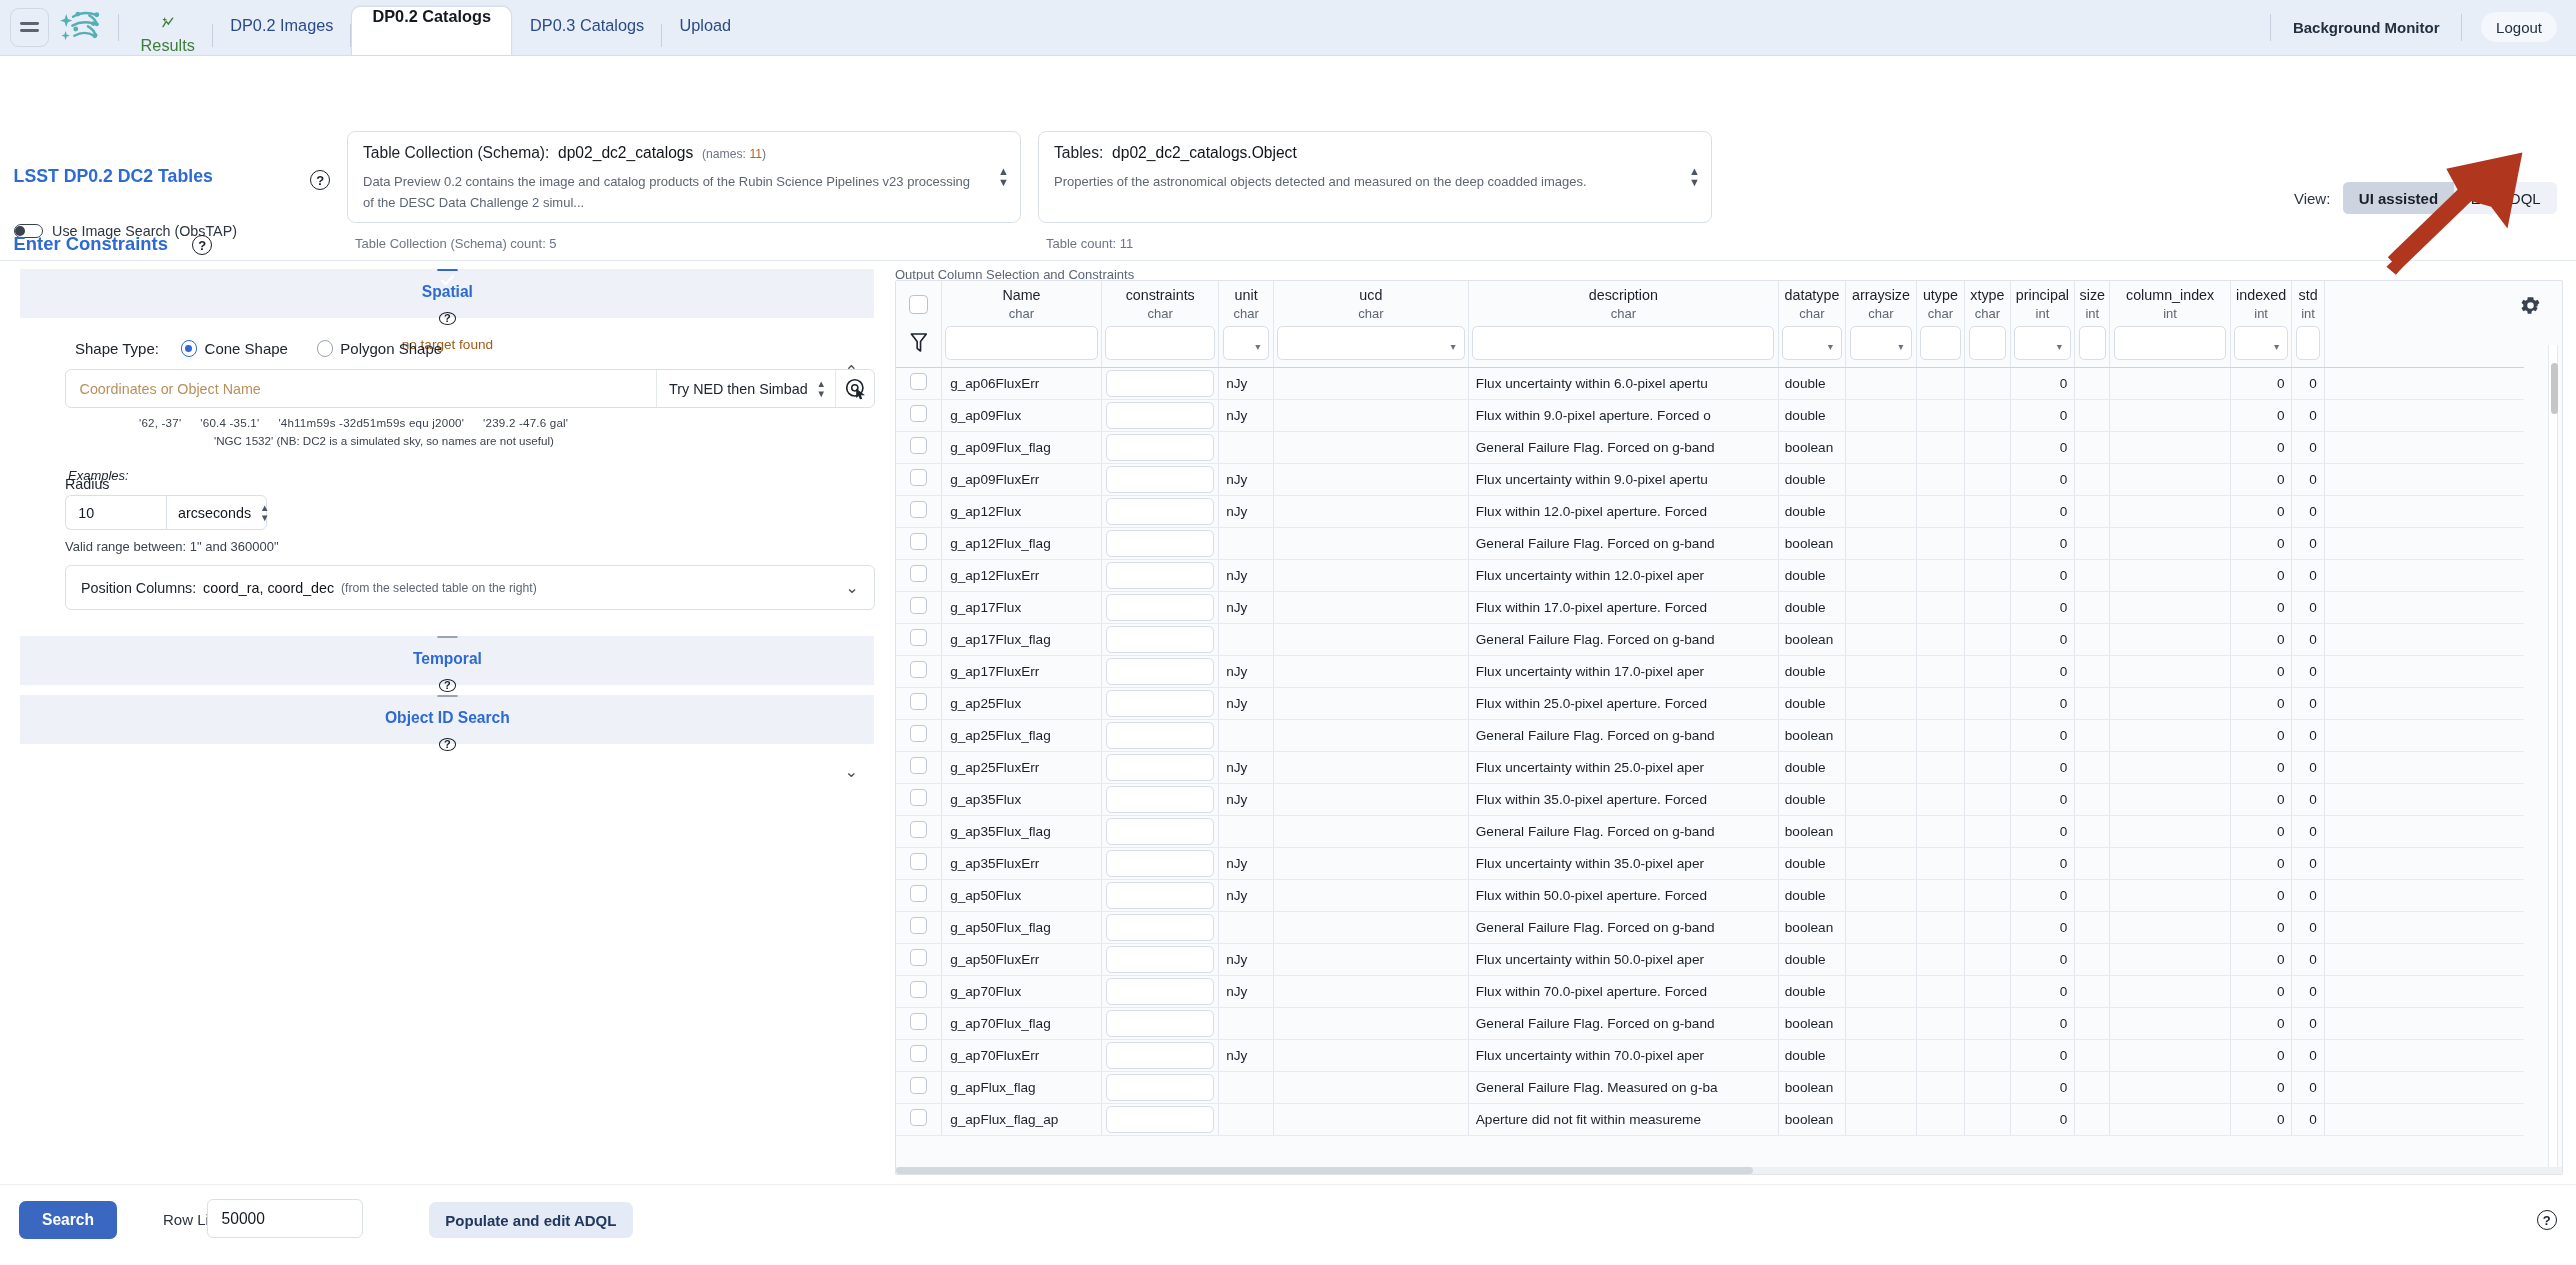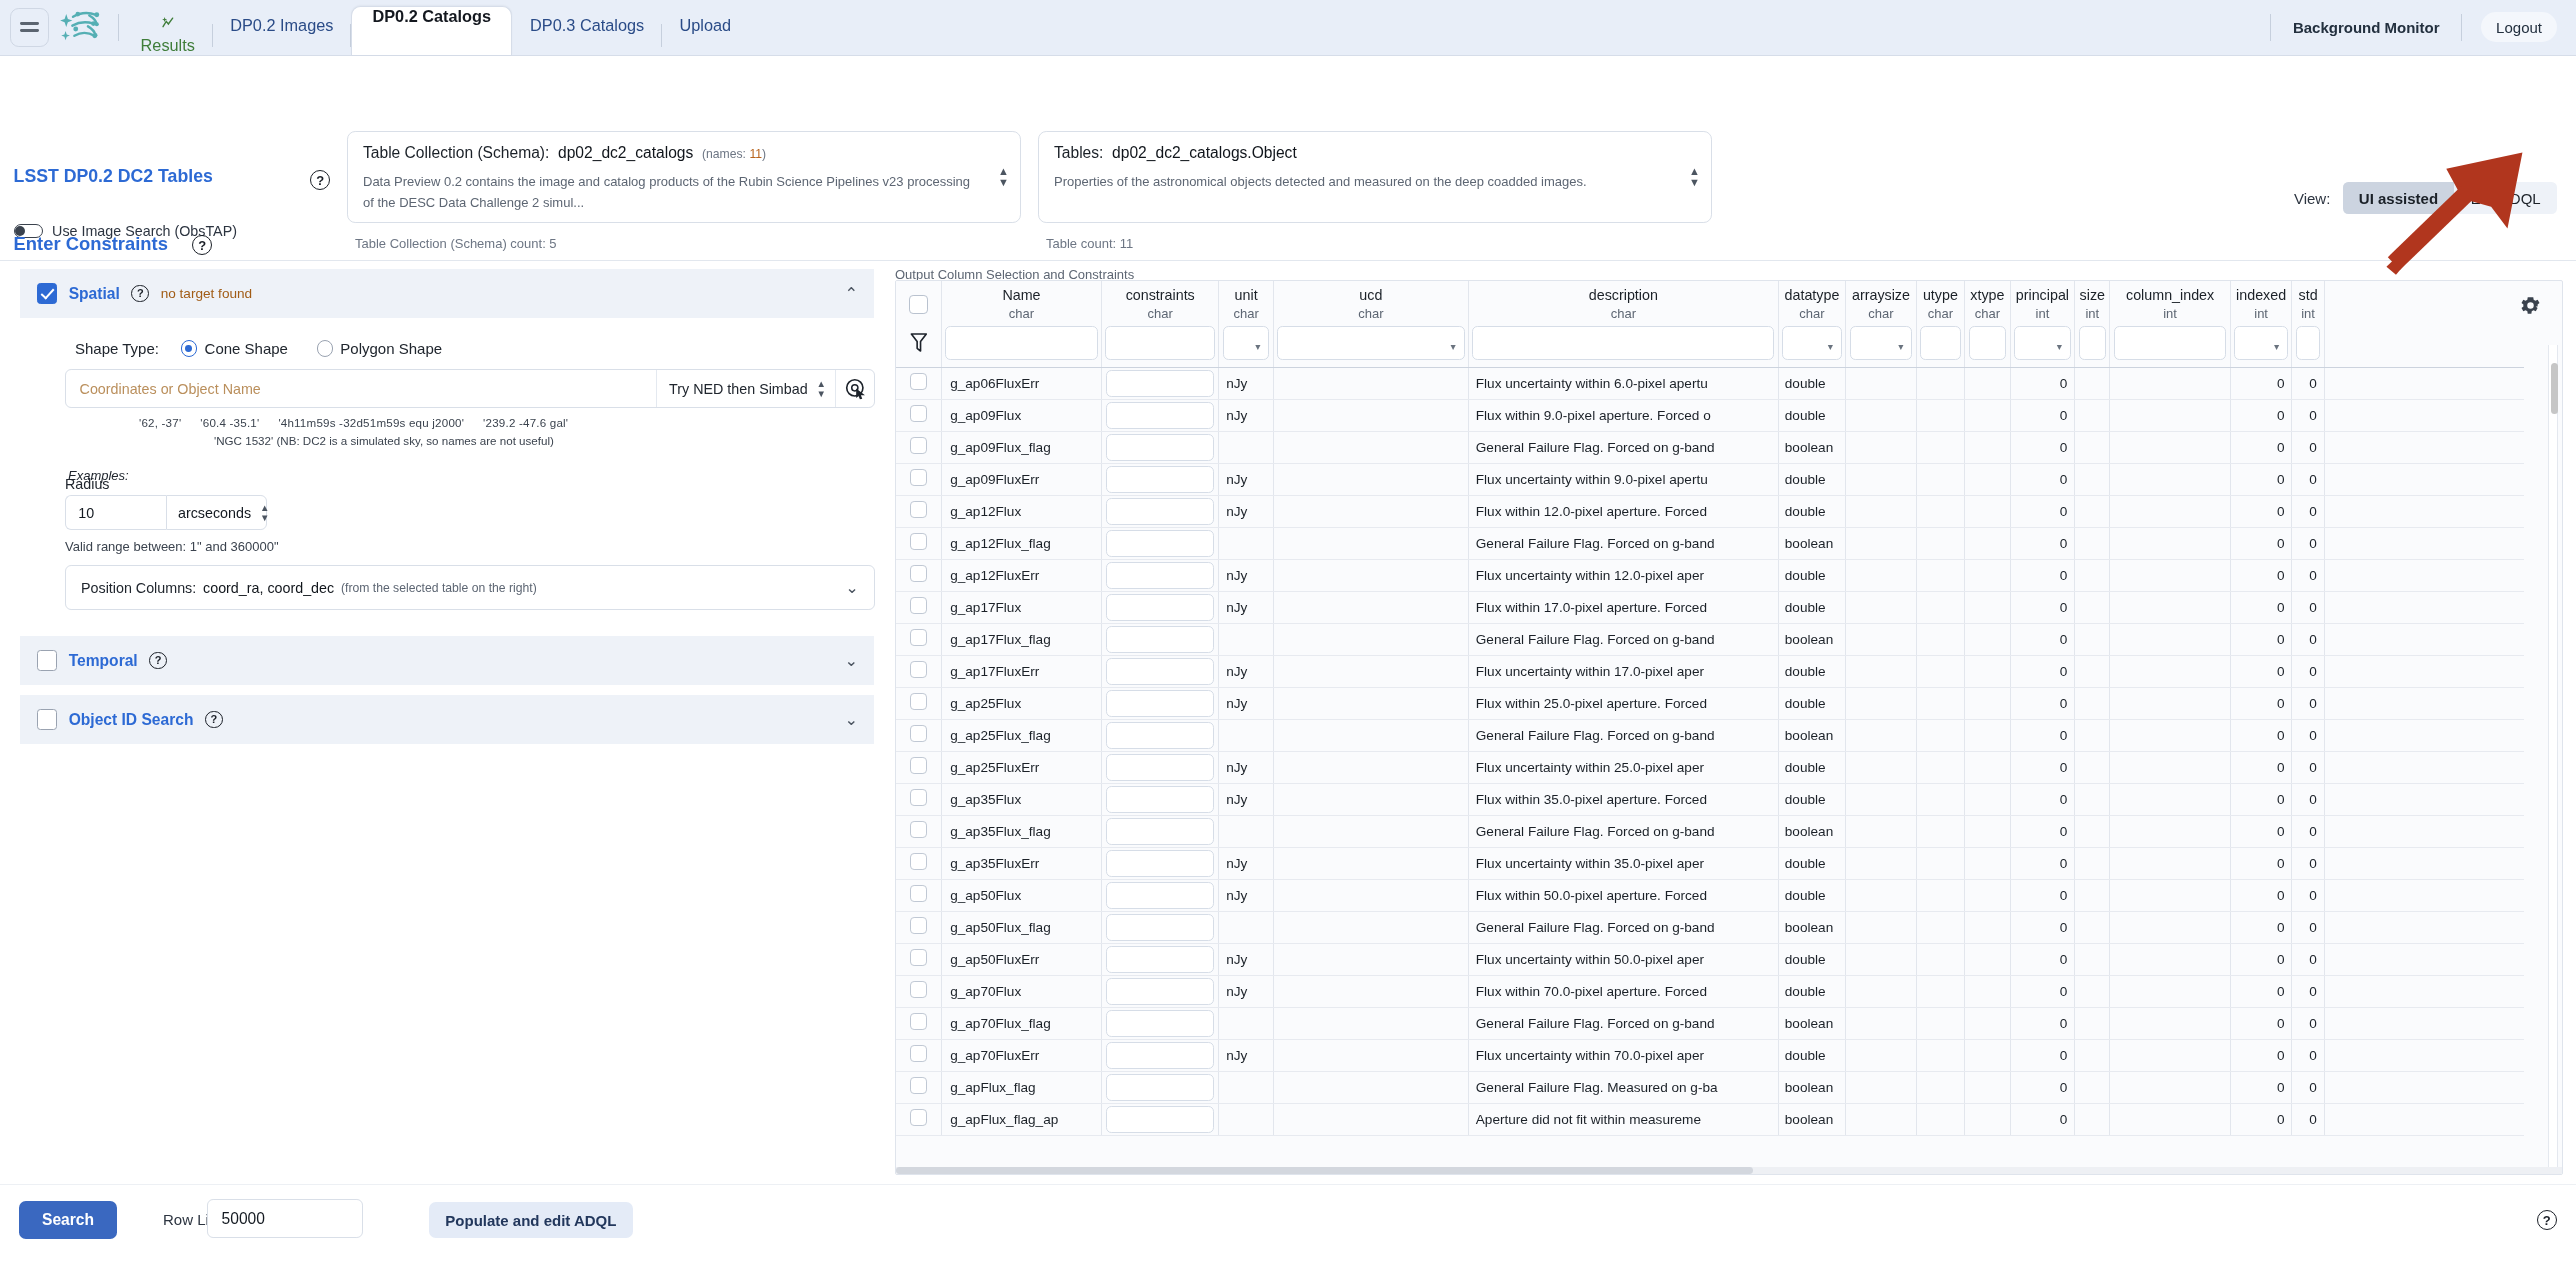--- a/index.html
+++ b/index.html
@@ -97,21 +97,21 @@
   .hrline { position:absolute; left:0; top:204px; width:2576px; height:0.7px; background:#e2e7ee; }
   .resetbtn { position:absolute; right:19px; top:237px; font-size:13px; color:#2c3440; background:#eef2f8; padding:4.8px 11px; border-radius:4.1px; }
 
   
   .constr-title { position:absolute; left:13.6px; top:233px; font-size:18.4px; font-weight:bold; color:#2d6ad4; }
   .constr-q { position:absolute; left:192px; top:235px; }
 
   .acc { position:absolute; left:20.4px; width:854px; border-radius:2.7px; }
   .acc-head {
     display:flex; align-items:center; gap:11.6px;
-    background:#eef2f8; height:49px; padding:0 16.3px;
+    background:#eef2f8; height:49px; padding:0 16.3px;flex-direction:column;
   }
   .cbx { width:20.4px; height:20.4px; border-radius:3.4px; border:1.4px solid #9aa3b1; background:#fff; }
   .cbx.on { background:#2d6ad4; border-color:#2d6ad4; position:relative; }
   .cbx.on::after {
     content:""; position:absolute; left:6.1px; top:2px; width:5.4px; height:11px;
     border:solid #fff; border-width:0 2px 2px 0; transform:rotate(42deg);
   }
   .acc-label { font-size:15.6px; color:#2d6ad4; font-weight:bold; }
   .acc-note { font-size:13.6px; color:#a15c16; }
   .chev { margin-left:auto; font-size:16.3px; color:#4c5561; line-height:1; }

